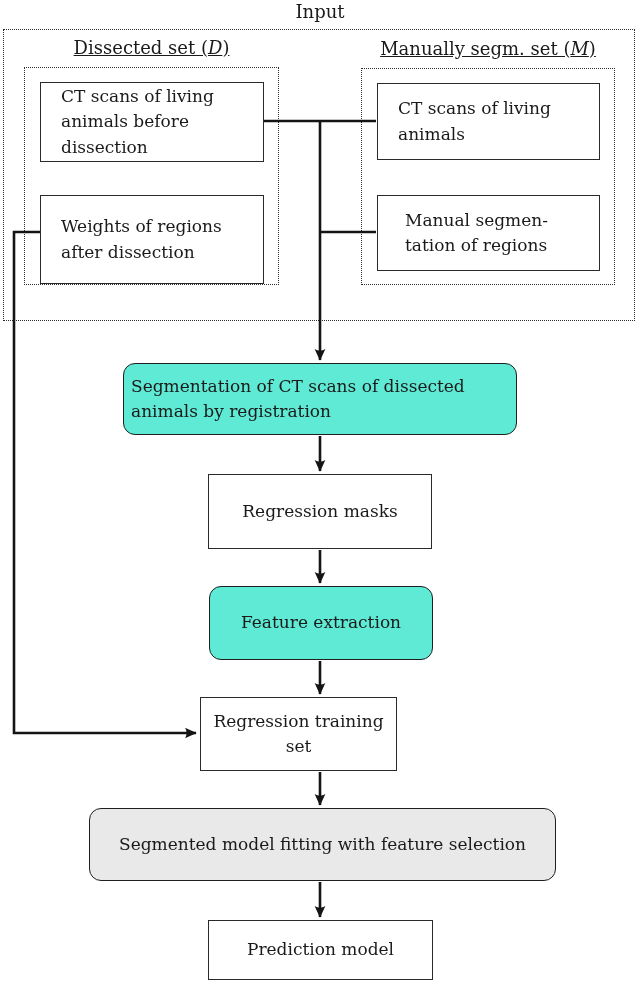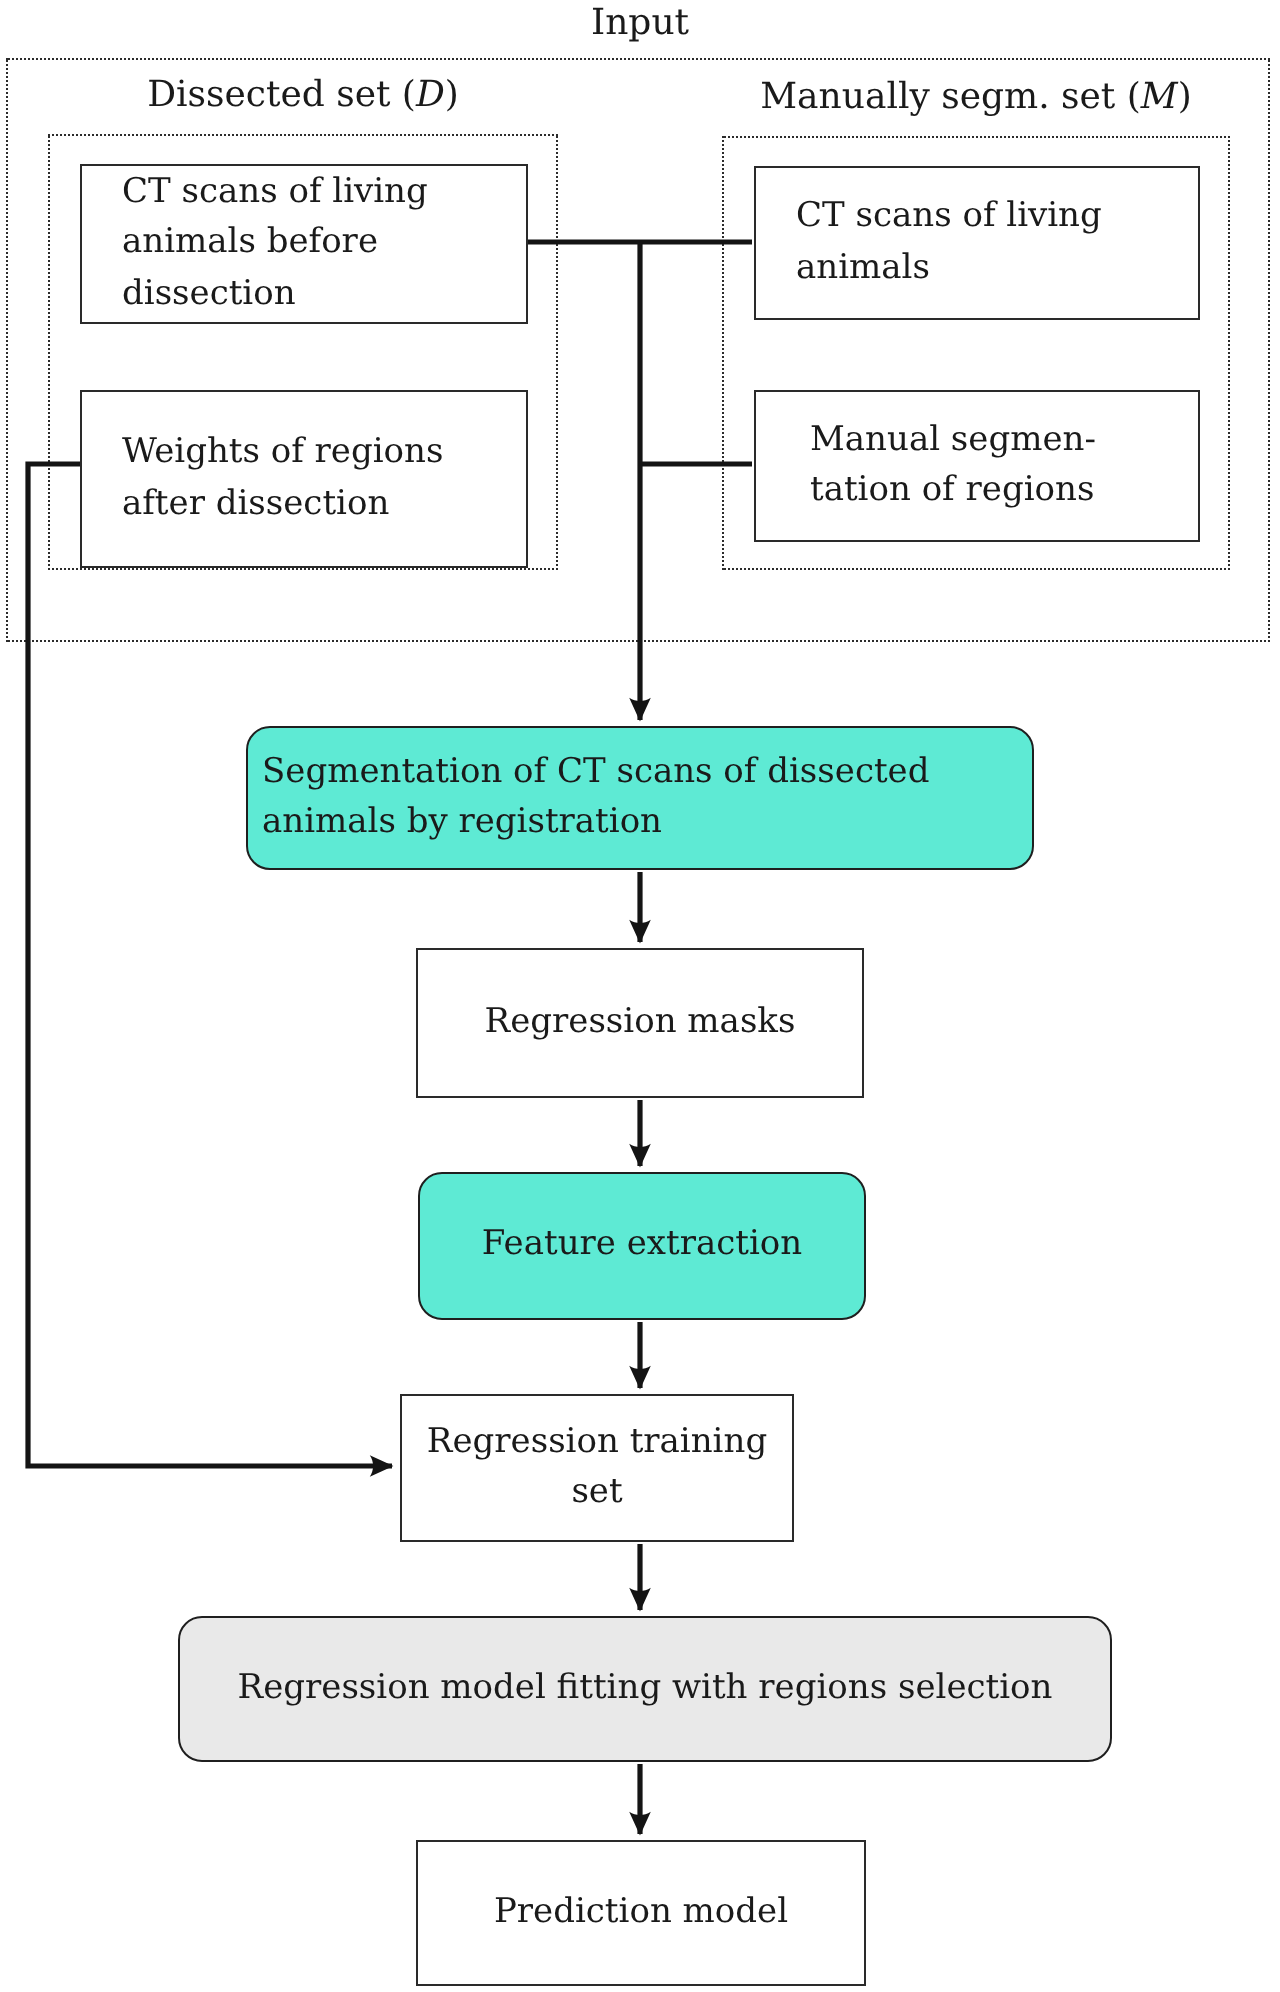--- a/index.html
+++ b/index.html
@@ -36,20 +36,21 @@
     border: 1.6px dotted #2b2b2b;
     z-index: 0;
     background: transparent;
   }
   .group-label {
     text-align: center;
     font-size: 18px;
     line-height: 24px;
     z-index: 2;
     white-space: pre;
+    text-decoration: underline;
   }
   .sym { font-style: italic; }
   .node {
     display: flex;
     align-items: center;
     font-size: 17px;
     line-height: 1.48;
     z-index: 2;
     background: #ffffff;
     border: 1.4px solid #2a2a2a;
@@ -131,20 +132,20 @@
 
   <div class="abs node rounded center-text" style="left:209px; top:586px; width:224px; height:74px; background:#5eead4;">
     <div class="txt">Feature extraction</div>
   </div>
 
   <div class="abs node center-text" style="left:200px; top:697px; width:197px; height:74px;">
     <div class="txt">Regression training set</div>
   </div>
 
   <div class="abs node rounded center-text" style="left:89px; top:808px; width:467px; height:73px; background:#e9e9e9;">
-    <div class="txt">Regression model fitting with regions selection</div>
+    <div class="txt">Segmented model fitting with feature selection</div>
   </div>
 
-  <div class="abs node center-text" style="left:208px; top:920px; width:225px; height:73px;">
+  <div class="abs node center-text" style="left:208px; top:920px; width:225px; height:60px;">
     <div class="txt">Prediction model</div>
   </div>
 
 </div>
 
 </body></html>

